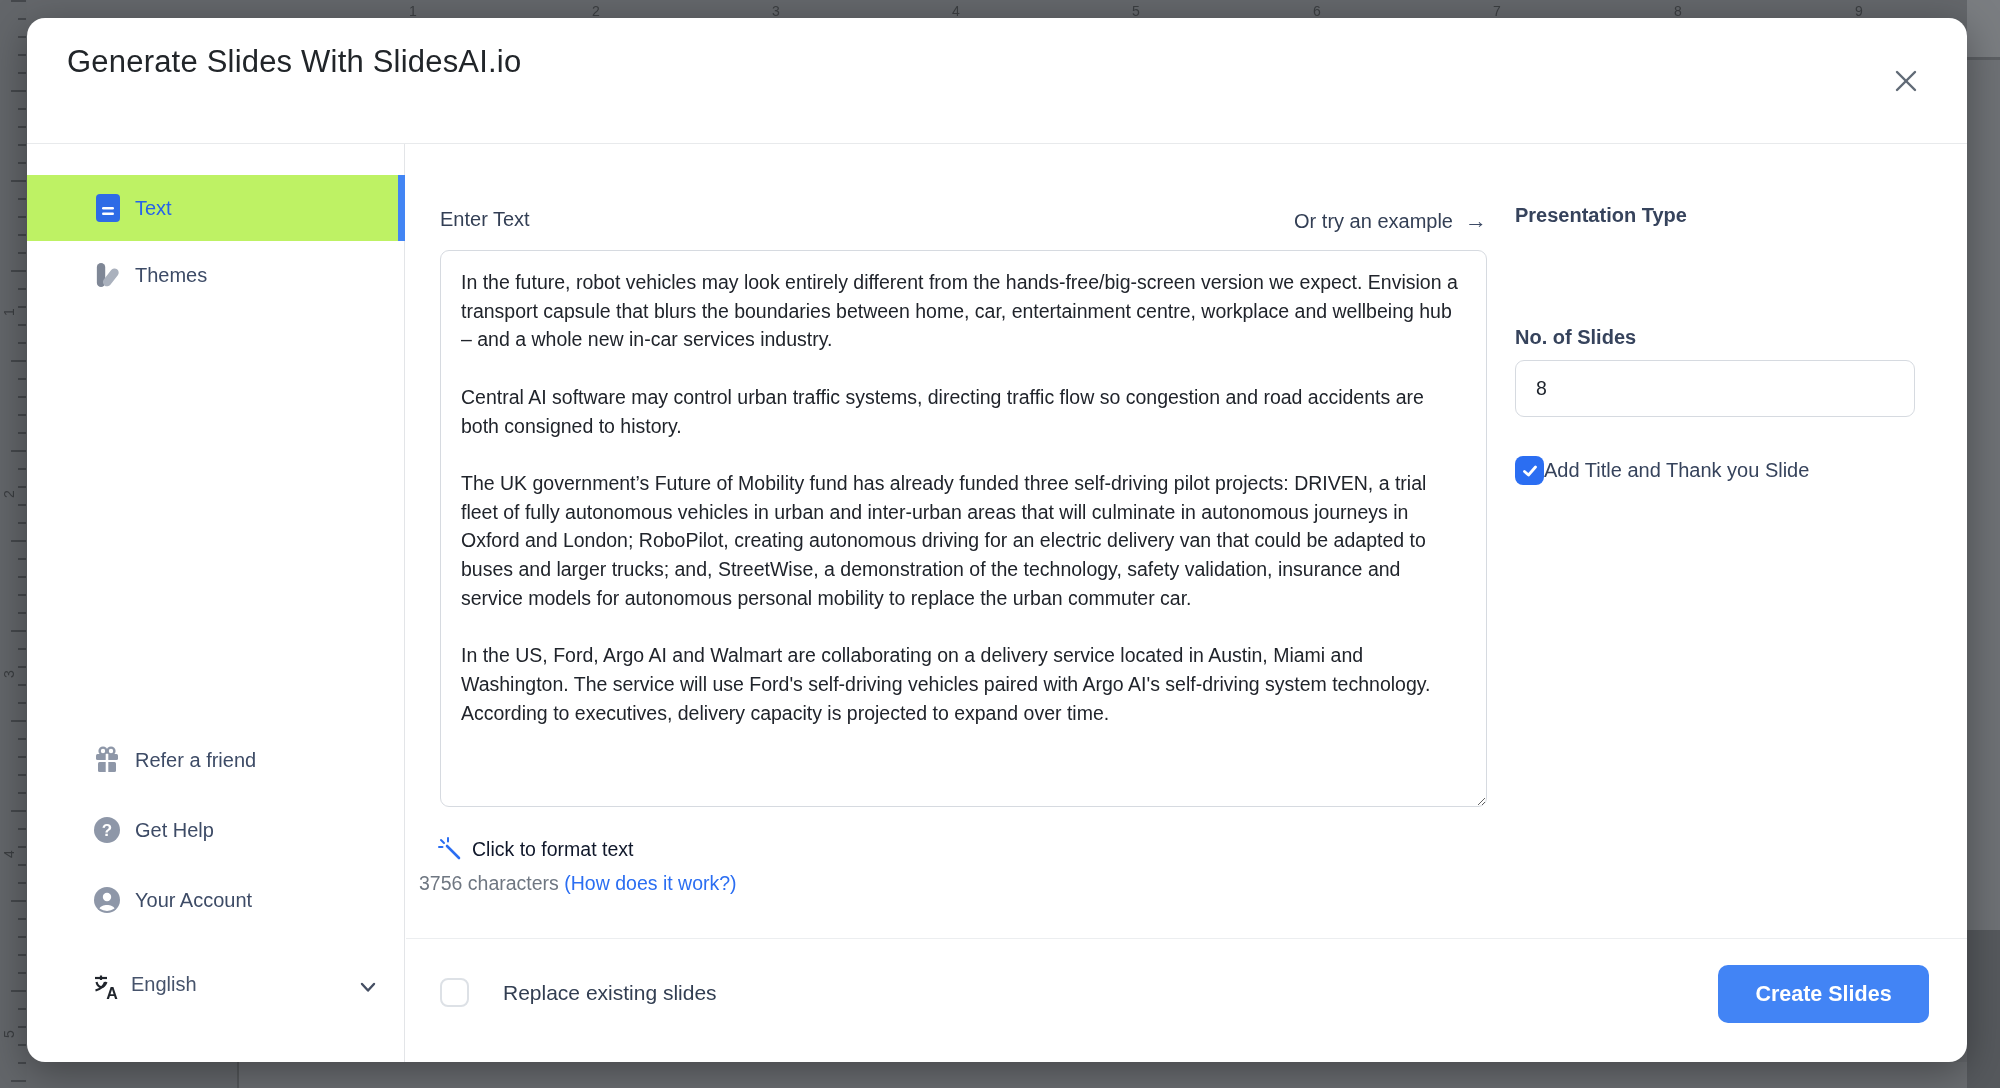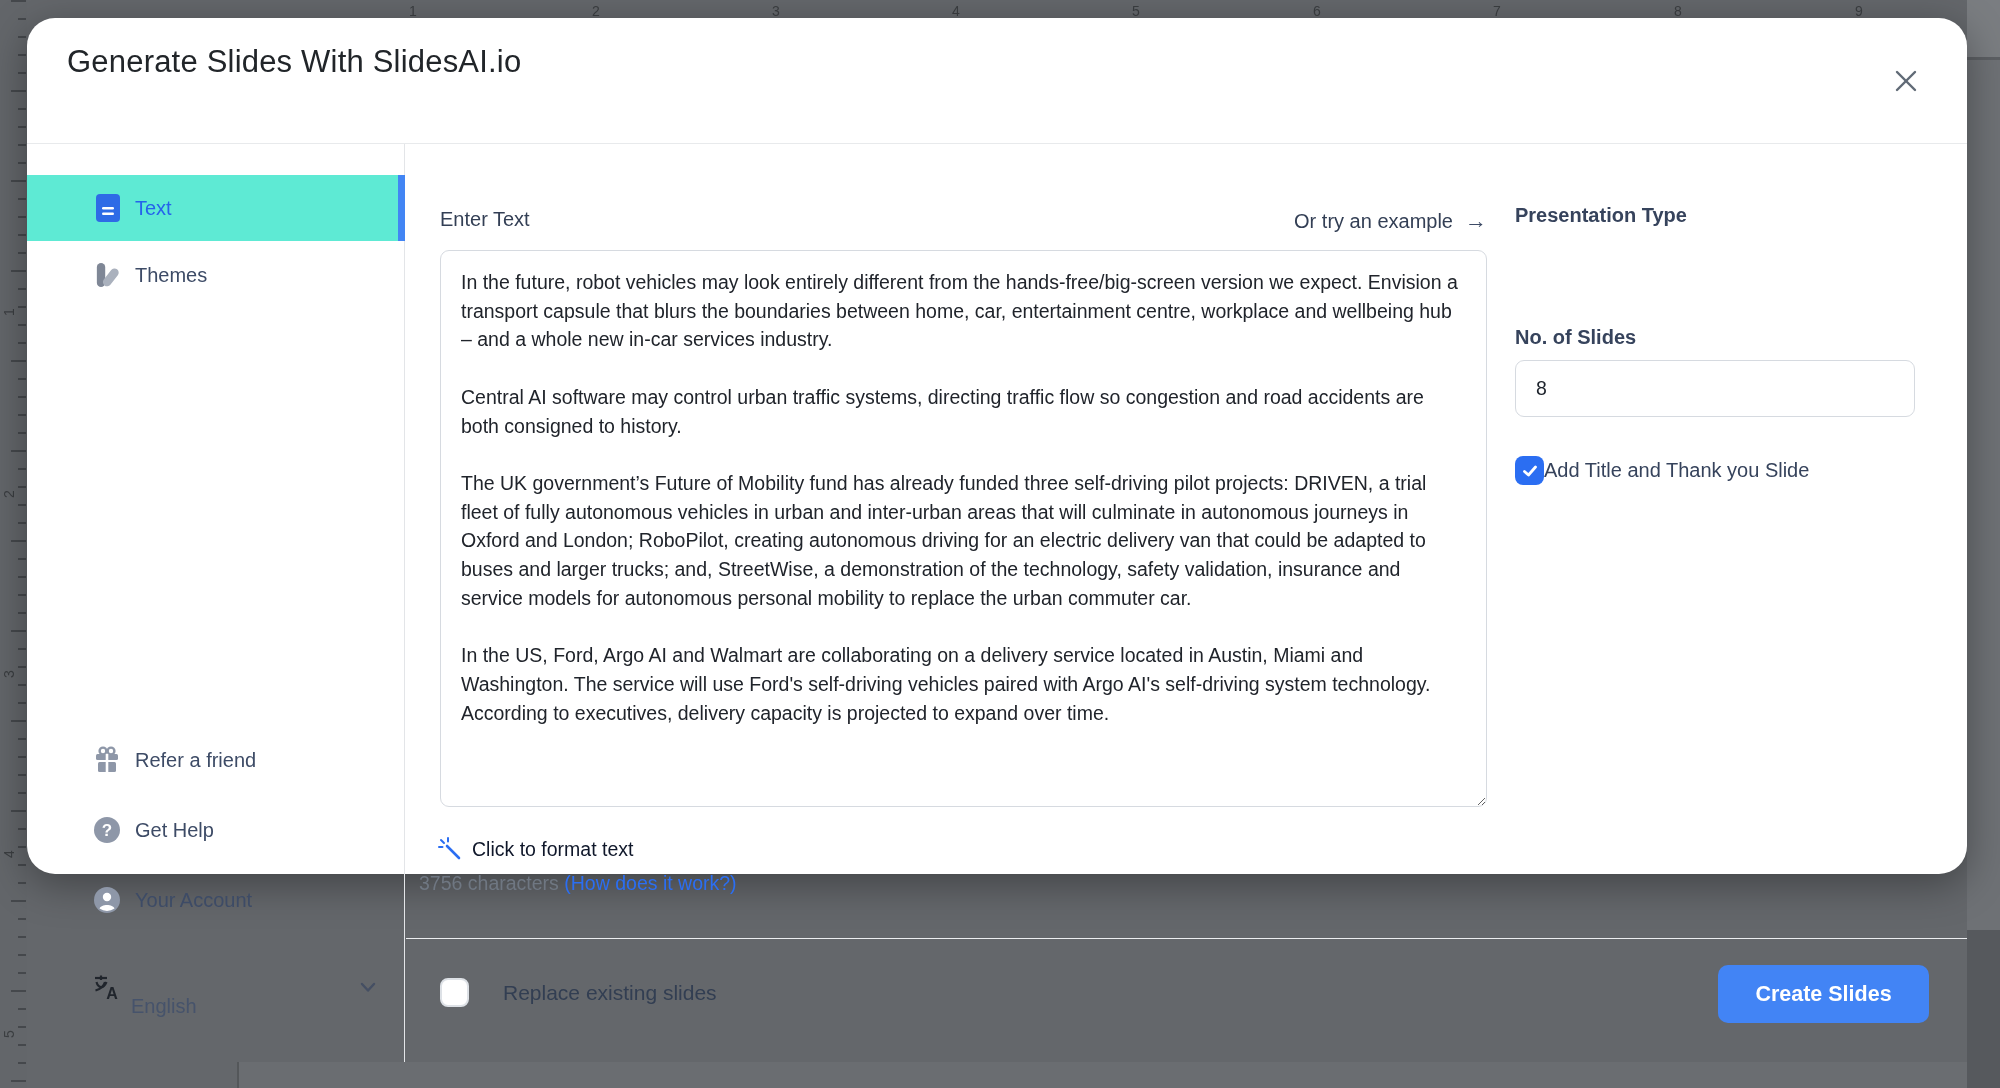--- a/index.html
+++ b/index.html
@@ -15,40 +15,40 @@
   .ruler-left .major-ticks { position:absolute; right:1px; top:0; width:15px; height:100%;
       background:repeating-linear-gradient(to bottom, #45484c 0 2px, transparent 2px 90px); }
   .ruler-left-num { position:absolute; left:1px; width:16px; font-size:14px; color:#3b3e41; font-weight:500;
       transform:rotate(-90deg); }
   .bg-right-strip { position:absolute; left:1967px; top:0; width:33px; height:1088px; background:#6e7175; }
   .bg-right-strip .toolbar-patch { position:absolute; top:0; left:0; width:100%; height:60px; background:#7a7d81; border-bottom:3px solid #5c5f63; }
   .bg-right-strip .dark-low { position:absolute; top:930px; left:0; width:100%; height:158px; background:#56595d; }
   .bg-canvas-edge { position:absolute; left:237px; top:1062px; width:1730px; height:26px; background:#6a6d71; border-left:2px solid #54575a; }
 
   
-  .modal { position:absolute; left:27px; top:18px; width:1940px; height:856px; background:#ffffff;
-      border-radius:28px; box-shadow:0 10px 40px rgba(0,0,0,.35); }
+  .modal { position:absolute; left:27px; top:18px; width:1940px; height:1044px; background:#ffffff;
+      border-radius:18px; box-shadow:0 10px 40px rgba(0,0,0,.35); }
   .dialog-title { position:absolute; left:40px; top:26px; font-size:31px; font-weight:500; color:#212529; letter-spacing:.2px; }
   .close-btn { position:absolute; right:46px; top:48px; width:30px; height:30px; background:none; border:none; cursor:pointer; }
   .header-divider { position:absolute; left:0; top:125px; width:100%; height:1px; background:#e8eaec; }
 
   
   .sidebar { position:absolute; left:0; top:126px; width:378px; height:918px; border-right:1px solid #e3e5e8; border-radius:0 0 0 18px; }
   .side-tab { position:absolute; left:0; width:378px; height:66px; display:flex; align-items:center; cursor:pointer; }
   .side-tab .icon { position:absolute; left:68px; width:26px; height:30px; display:flex; align-items:center; }
   .side-tab .lbl { position:absolute; left:108px; font-size:20px; font-weight:500; color:#3d4b66; }
-  .side-tab.selected { background:#5eead4; }
+  .side-tab.selected { background:#bef264; }
   .side-tab.selected .lbl { color:#2563eb; }
   .side-tab.selected .accent { position:absolute; right:0; top:0; width:7px; height:100%; background:#4285f4; }
   .side-link { position:absolute; left:0; width:378px; height:56px; display:flex; align-items:center; cursor:pointer; }
   .side-link .icon { position:absolute; left:66px; width:28px; height:28px; }
   .side-link .lbl { position:absolute; left:108px; font-size:20px; color:#3d4b66; font-weight:400; }
   .lang-row { position:absolute; left:0; top:815px; width:378px; height:56px; cursor:pointer; }
   .lang-row .icon { position:absolute; left:66px; top:14px; width:28px; height:28px; }
-  .lang-row .lbl { position:absolute; left:104px; top:14px; font-size:20px; color:#46536b; font-weight:400;margin-top:22px; }
+  .lang-row .lbl { position:absolute; left:104px; top:14px; font-size:20px; color:#46536b; font-weight:400; }
   .lang-row .chev { position:absolute; left:330px; top:17px; }
 
   
   .enter-text-label { position:absolute; left:413px; top:190px; font-size:20px; font-weight:500; color:#333f55; }
   .example-link { position:absolute; right:480px; top:190px; font-size:20px; font-weight:500; color:#333f55; cursor:pointer; display:flex; gap:12px; align-items:center; }
   .example-link .arr { font-size:22px; color:#3d4b66; }
   .main-textarea { position:absolute; left:413px; top:232px; width:1047px; height:557px;
       border:1px solid #d6dae0; border-radius:9px; padding:17px 20px; font-family:"Liberation Sans", sans-serif;
       font-size:19.5px; line-height:28.7px; color:#20242b; resize:both; outline:none; overflow:auto; background:#fff; }
   .format-row { position:absolute; left:410px; top:818px; display:flex; align-items:center; gap:9px; cursor:pointer; }

